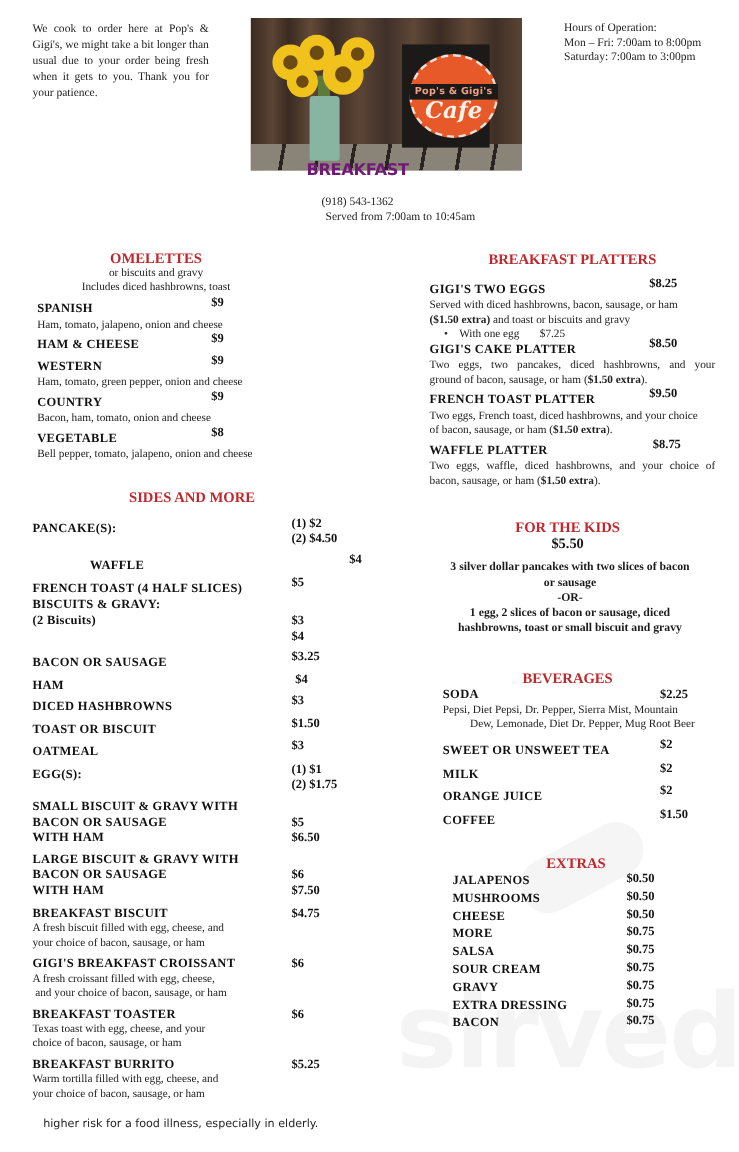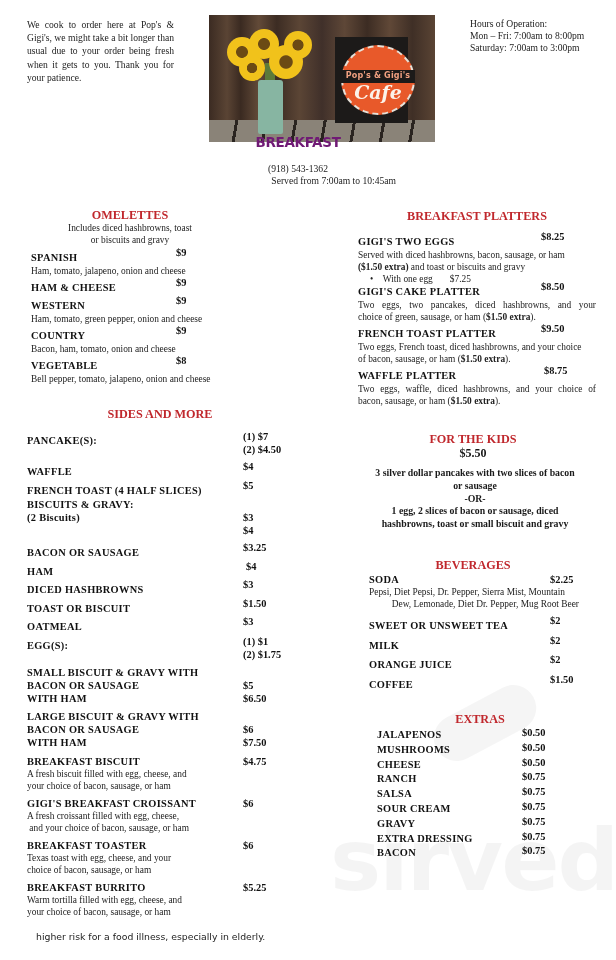--- a/index.html
+++ b/index.html
@@ -62,22 +62,22 @@
   <div>Mon – Fri:  7:00am to 8:00pm</div>
   <div>Saturday: 7:00am to 3:00pm</div>
 </div>
 
 <div class="abs title">BREAKFAST</div>
 <div class="abs sub" style="top:163px;">(918) 543-1362</div>
 <div class="abs sub" style="top:175px;text-align:right;">Served from 7:00am to 10:45am</div>
 
 <div class="abs section-title" style="left:30px;top:208px;width:200px;">OMELETTES</div>
 <div class="abs desc" style="left:30px;top:222px;width:200px;text-align:center;">
+  <div>or biscuits and gravy</div>
   <div>Includes diced hashbrowns, toast</div>
-  <div>or biscuits and gravy</div>
 </div>
 
 <div class="abs" style="left:31px;top:247px;width:230px;">
   <div style="height:30px;position:relative;">
     <span class="item-name">SPANISH</span>
     <span class="item-price" style="position:absolute;left:145px;">$9</span>
     <div class="desc">Ham, tomato, jalapeno, onion and cheese</div>
   </div>
   <div style="height:18px;position:relative;">
     <span class="item-name">HAM &amp; CHEESE</span>
@@ -106,21 +106,21 @@
     <span class="item-name">GIGI'S TWO EGGS</span>
     <span class="item-price" style="position:absolute;left:183px;">$8.25</span>
     <div class="desc">Served with diced hashbrowns, bacon, sausage, or ham</div>
     <div class="desc"><b>($1.50 extra)</b><span> and toast or biscuits and gravy</span></div>
     <div class="desc" style="padding-left:12px;"><span>•</span>&nbsp;&nbsp;&nbsp;&nbsp;<span>With one egg</span><span style="display:inline-block;width:17px;"></span><span>$7.25</span></div>
   </div>
   <div style="position:relative;height:42px;">
     <span class="item-name">GIGI'S CAKE PLATTER</span>
     <span class="item-price" style="position:absolute;left:183px;">$8.50</span>
     <div class="desc" style="text-align:justify;text-align-last:justify;">Two eggs, two pancakes, diced hashbrowns, and your</div>
-    <div class="desc"><span>choice of green, sausage, or ham (</span><b>$1.50 extra</b><span>).</span></div>
+    <div class="desc"><span>ground of bacon, sausage, or ham (</span><b>$1.50 extra</b><span>).</span></div>
   </div>
   <div style="position:relative;height:42px;">
     <span class="item-name">FRENCH TOAST PLATTER</span>
     <span class="item-price" style="position:absolute;left:183px;">$9.50</span>
     <div class="desc">Two eggs, French toast, diced hashbrowns, and your choice</div>
     <div class="desc"><span>of bacon, sausage, or ham (</span><b>$1.50 extra</b><span>).</span></div>
   </div>
   <div style="position:relative;height:42px;">
     <span class="item-name">WAFFLE PLATTER</span>
     <span class="item-price" style="position:absolute;left:186px;">$8.75</span>
@@ -129,25 +129,25 @@
   </div>
 </div>
 
 <div class="abs section-title" style="left:40px;top:407px;width:240px;">SIDES AND MORE</div>
 
 <div class="abs" style="left:27px;top:430px;width:280px;">
 
   <div style="position:relative;height:31px;">
     <span class="item-name">PANCAKE(S):</span>
     <div class="item-price" style="position:absolute;left:216px;top:0;line-height:13px;">
-        <div>(1) $7</div>
+        <div>(1) $2</div>
         <div>(2) $4.50</div>
       </div>
   </div>
-  <div style="position:relative;height:19px;">
+  <div style="position:relative;height:19px;margin-left:48px;">
     <span class="item-name">WAFFLE</span>
     <span class="item-price" style="position:absolute;left:216px;">$4</span>
   </div>
   <div style="position:relative;height:18px;">
     <span class="item-name">FRENCH TOAST (4 HALF SLICES)</span>
     <span class="item-price" style="position:absolute;left:216px;">$5</span>
   </div>
   <div style="position:relative;height:44px;line-height:13px;">
     <div class="item-name">BISCUITS &amp; GRAVY:</div>
     <div class="item-name">(2 Biscuits)</div>
@@ -260,21 +260,21 @@
     <span class="item-name">COFFEE</span>
     <span class="item-price" style="position:absolute;left:181px;">$1.50</span>
   </div>
 </div>
 
 <div class="abs section-title" style="left:420px;top:712px;width:120px;">EXTRAS</div>
 <div class="abs" style="left:377px;top:727px;width:180px;line-height:12.8px;">
   <div style="position:relative;"><span class="item-name">JALAPENOS</span><span class="item-price" style="position:absolute;left:145px;">$0.50</span></div>
   <div style="position:relative;"><span class="item-name">MUSHROOMS</span><span class="item-price" style="position:absolute;left:145px;">$0.50</span></div>
   <div style="position:relative;"><span class="item-name">CHEESE</span><span class="item-price" style="position:absolute;left:145px;">$0.50</span></div>
-  <div style="position:relative;"><span class="item-name">RANCH</span><span class="item-price" style="position:absolute;left:145px;">$0.75</span></div>
+  <div style="position:relative;"><span class="item-name">MORE</span><span class="item-price" style="position:absolute;left:145px;">$0.75</span></div>
   <div style="position:relative;"><span class="item-name">SALSA</span><span class="item-price" style="position:absolute;left:145px;">$0.75</span></div>
   <div style="position:relative;"><span class="item-name">SOUR CREAM</span><span class="item-price" style="position:absolute;left:145px;">$0.75</span></div>
   <div style="position:relative;"><span class="item-name">GRAVY</span><span class="item-price" style="position:absolute;left:145px;">$0.75</span></div>
   <div style="position:relative;"><span class="item-name">EXTRA DRESSING</span><span class="item-price" style="position:absolute;left:145px;">$0.75</span></div>
   <div style="position:relative;"><span class="item-name">BACON</span><span class="item-price" style="position:absolute;left:145px;">$0.75</span></div>
 </div>
 
 <div class="abs attention">
   <div>higher risk for a food illness, especially in elderly.</div>
 </div>

